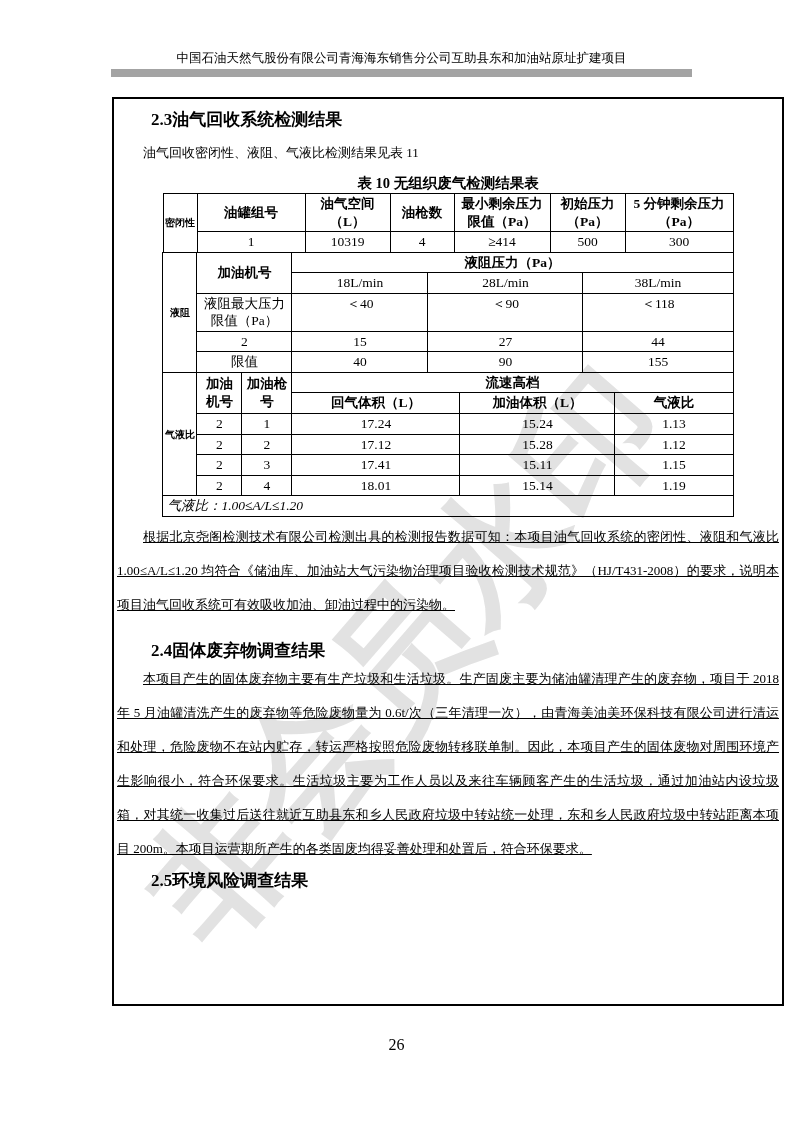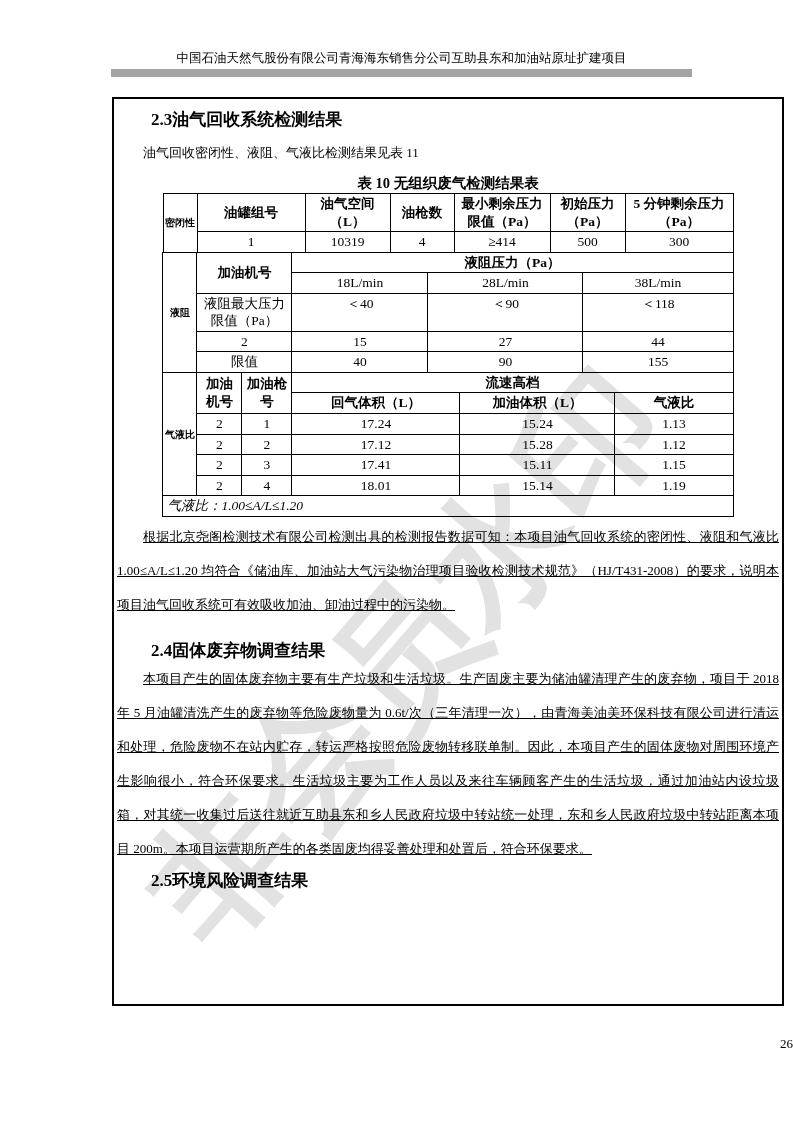--- a/index.html
+++ b/index.html
@@ -44,21 +44,21 @@
   .row-tall td { height:36px; }
   .row-data td { height:19px; }
   td.top-val { vertical-align:top; }
   td.footnote-cell { text-align:left; padding-left:4px; height:18px;font-style:italic; }
   .para {
     font-size:13px; line-height:34px; text-align:justify; text-indent:2em;text-decoration:underline;
   }
   .p1 { margin-top:3px; }
   .page-number {
     position:absolute; top:1036px; left:0; width:100%;
-    text-align:right; font-size:13px; z-index:2;
+    text-align:center; font-size:16px; z-index:2;
   }
 </style>
 </head>
 <body>
 
 <div class="page">
 
   <div class="watermark">非会员水印</div>
 
   <div class="doc-header">

